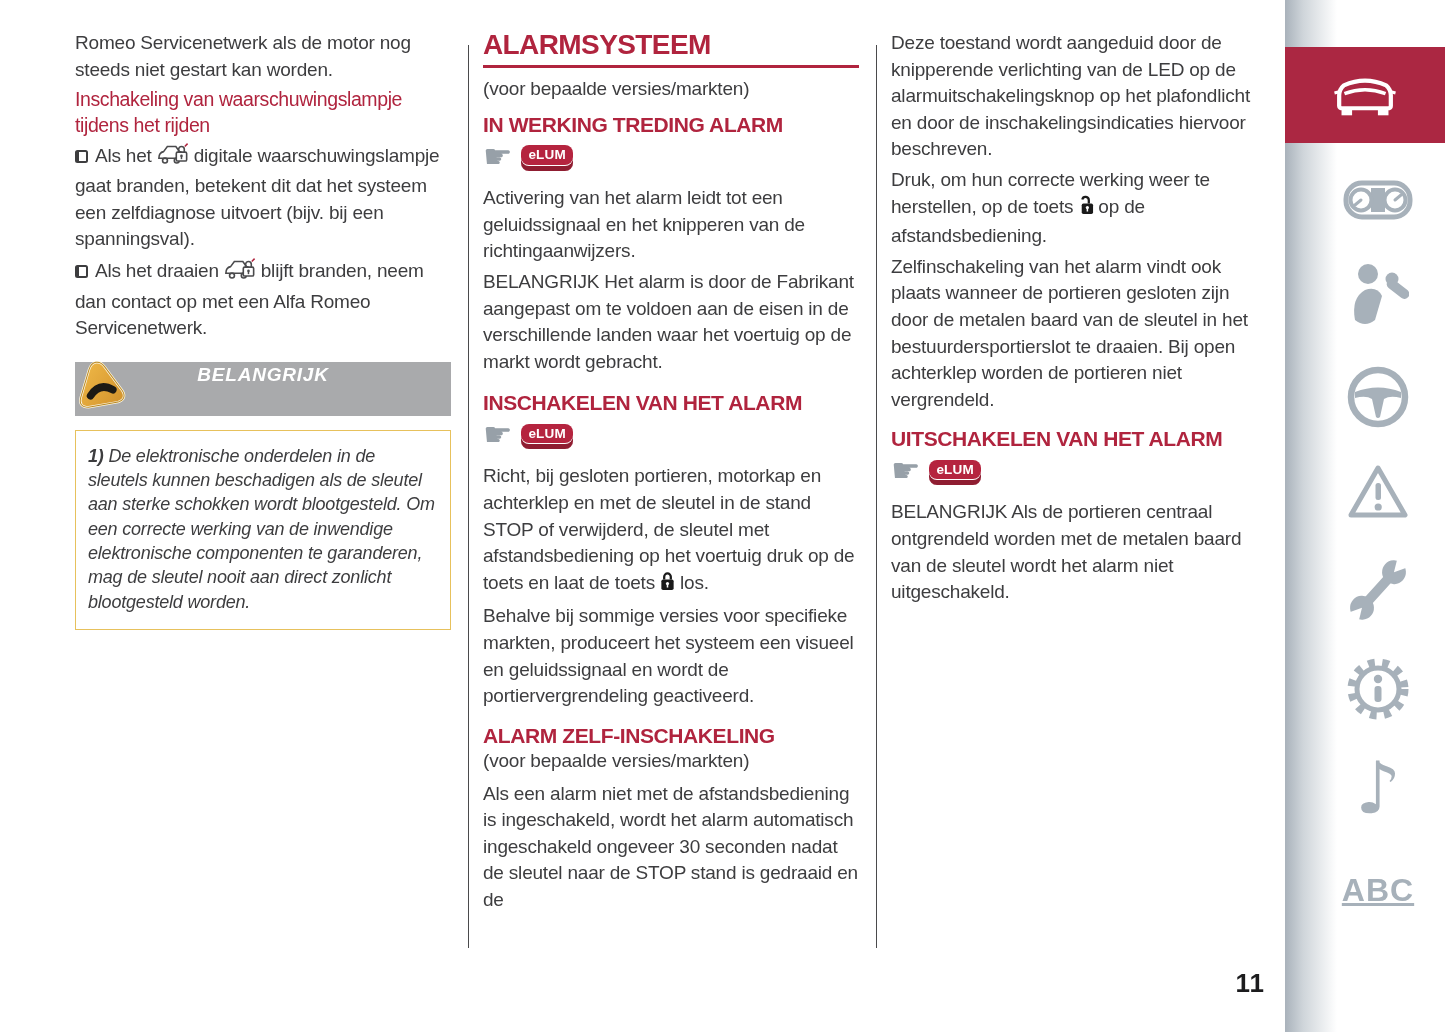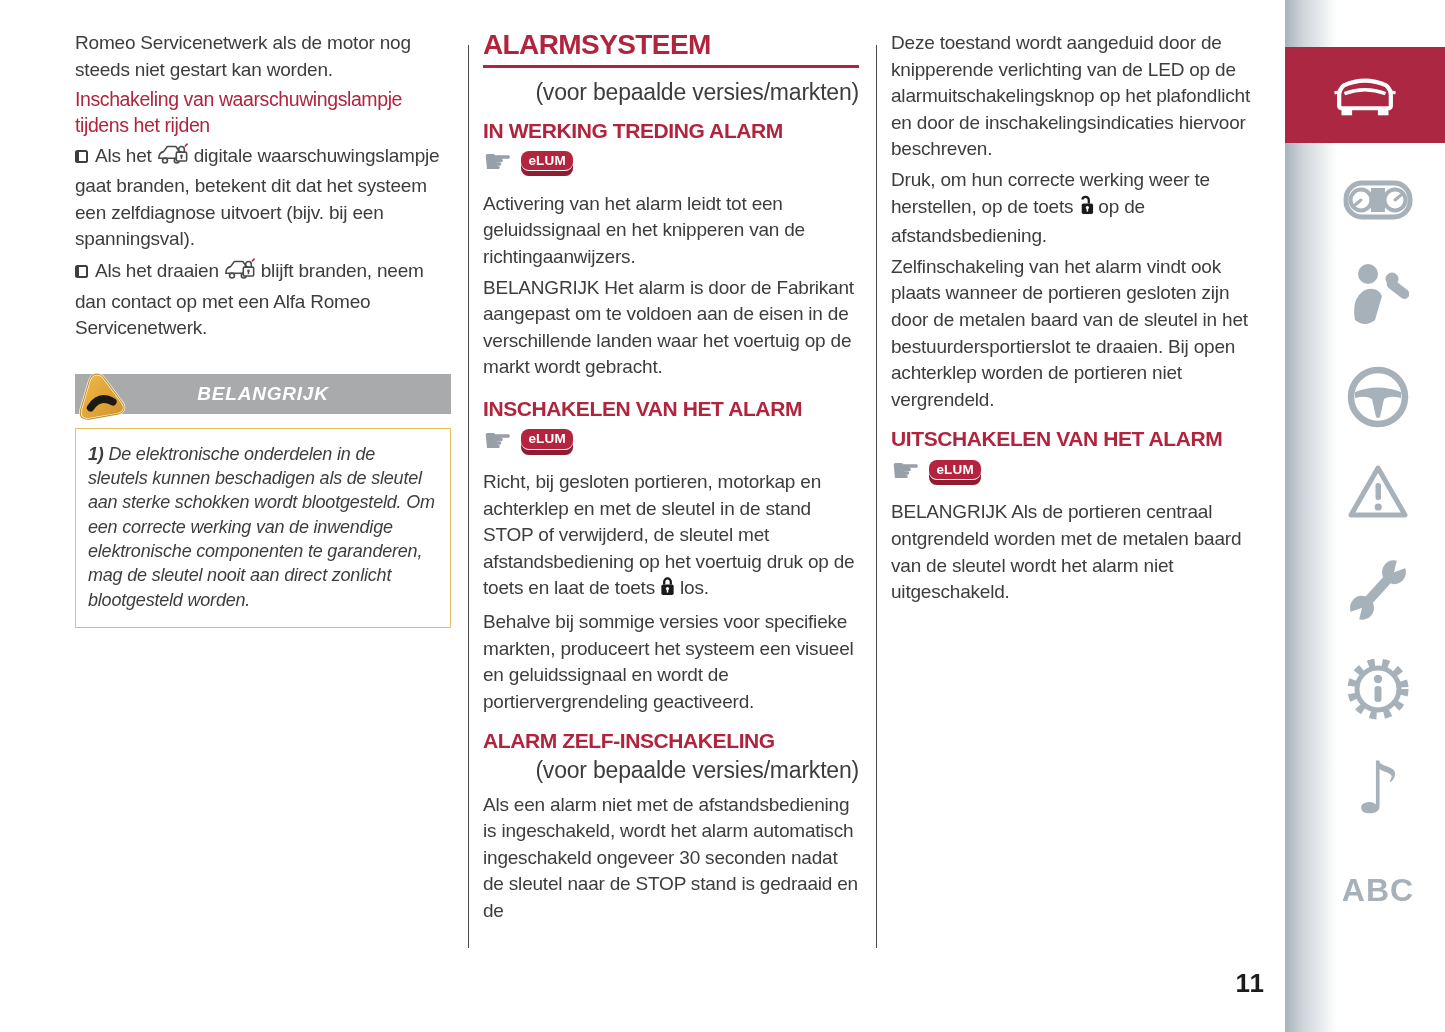--- a/index.html
+++ b/index.html
@@ -39,21 +39,21 @@
     line-height:1.32;letter-spacing:-0.4px;margin:0 0 3px 0;
   }
   .chapter-title{
     color:var(--heading_red,#b0243e);font-weight:bold;font-size:28px;letter-spacing:-0.6px;
     line-height:1.05;margin:0;padding-bottom:6px;border-bottom:3px solid var(--heading_red,#b0243e);
   }
   .section-head{
     color:var(--heading_red,#b0243e);font-weight:bold;font-size:21px;letter-spacing:-0.4px;
     line-height:1.15;margin:14px 0 4px 0;
   }
-  .paren{font-size:23px;margin:8px 0 6px 0;text-align:right;}
+  .paren{font-size:19px;margin:8px 0 6px 0;}
 
   
   .icon-row{display:flex;align-items:center;gap:9px;margin:4px 0 10px 0;height:34px;}
   .hand-glyph{
     font-family:"DejaVu Sans",sans-serif;font-size:33px;line-height:1;color:#97a0a8;
     transform:translateY(-2px);
   }
   .elum{
     display:inline-block;background:var(--elum_red,#b5243f);color:#fff;
     font-weight:bold;font-size:13.5px;letter-spacing:0.2px;
@@ -66,22 +66,22 @@
     display:inline-block;width:13px;height:13px;border:2.2px solid #3d3d3f;
     border-left-width:4px;border-radius:2.5px;margin-right:7px;transform:translateY(1px);
   }
 
   
   .inline-icon{display:inline-block;vertical-align:-4px;margin:0 5px;}
   .inline-lock{display:inline-block;vertical-align:-3px;margin:0 4px;}
 
   
   .banner{
-    position:relative;margin-top:32px;height:40px;background:var(--banner_grey,#a9aaac);
-    display:flex;align-items:center;justify-content:center;
+    position:relative;margin-top:20px;height:54px;background:var(--banner_grey,#a9aaac);
+    display:flex;align-items:flex-start;justify-content:center;
   }
   .banner-label{
     color:#fff;font-weight:bold;font-style:italic;font-size:19px;letter-spacing:0.8px;
   }
   .banner-tri{position:absolute;left:-6px;top:-8px;}
 
   
   .notebox{
     margin-top:14px;border:1.6px solid var(--note_border,#e7c15c);
     padding:13px 14px 15px 12px;font-style:italic;font-size:18px;line-height:1.35;
@@ -99,21 +99,21 @@
     background:var(--tab_red,#ab2742);display:flex;align-items:center;justify-content:center;
   }
   .side-icon{
     position:absolute;left:1318px;width:120px;display:flex;justify-content:center;
     color:var(--icon_grey,#a7b1ba);
   }
   .note-glyph{
     font-family:"DejaVu Sans",sans-serif;font-size:72px;line-height:1;color:var(--icon_grey,#a7b1ba);
   }
   .abc-label{
-    font-size:32px;font-weight:bold;letter-spacing:1px;color:var(--icon_grey,#a7b1ba);
+    font-size:32px;font-weight:bold;letter-spacing:1px;color:var(--icon_grey,#a7b1ba);text-decoration:underline;
   }
   .page-number{
     position:absolute;left:1200px;top:968px;width:65px;text-align:right;
     font-size:26px;font-weight:bold;color:#1c1c1e;letter-spacing:1px;
   }
 </style>
 </head>
 <body>
 
 <div class="page">

